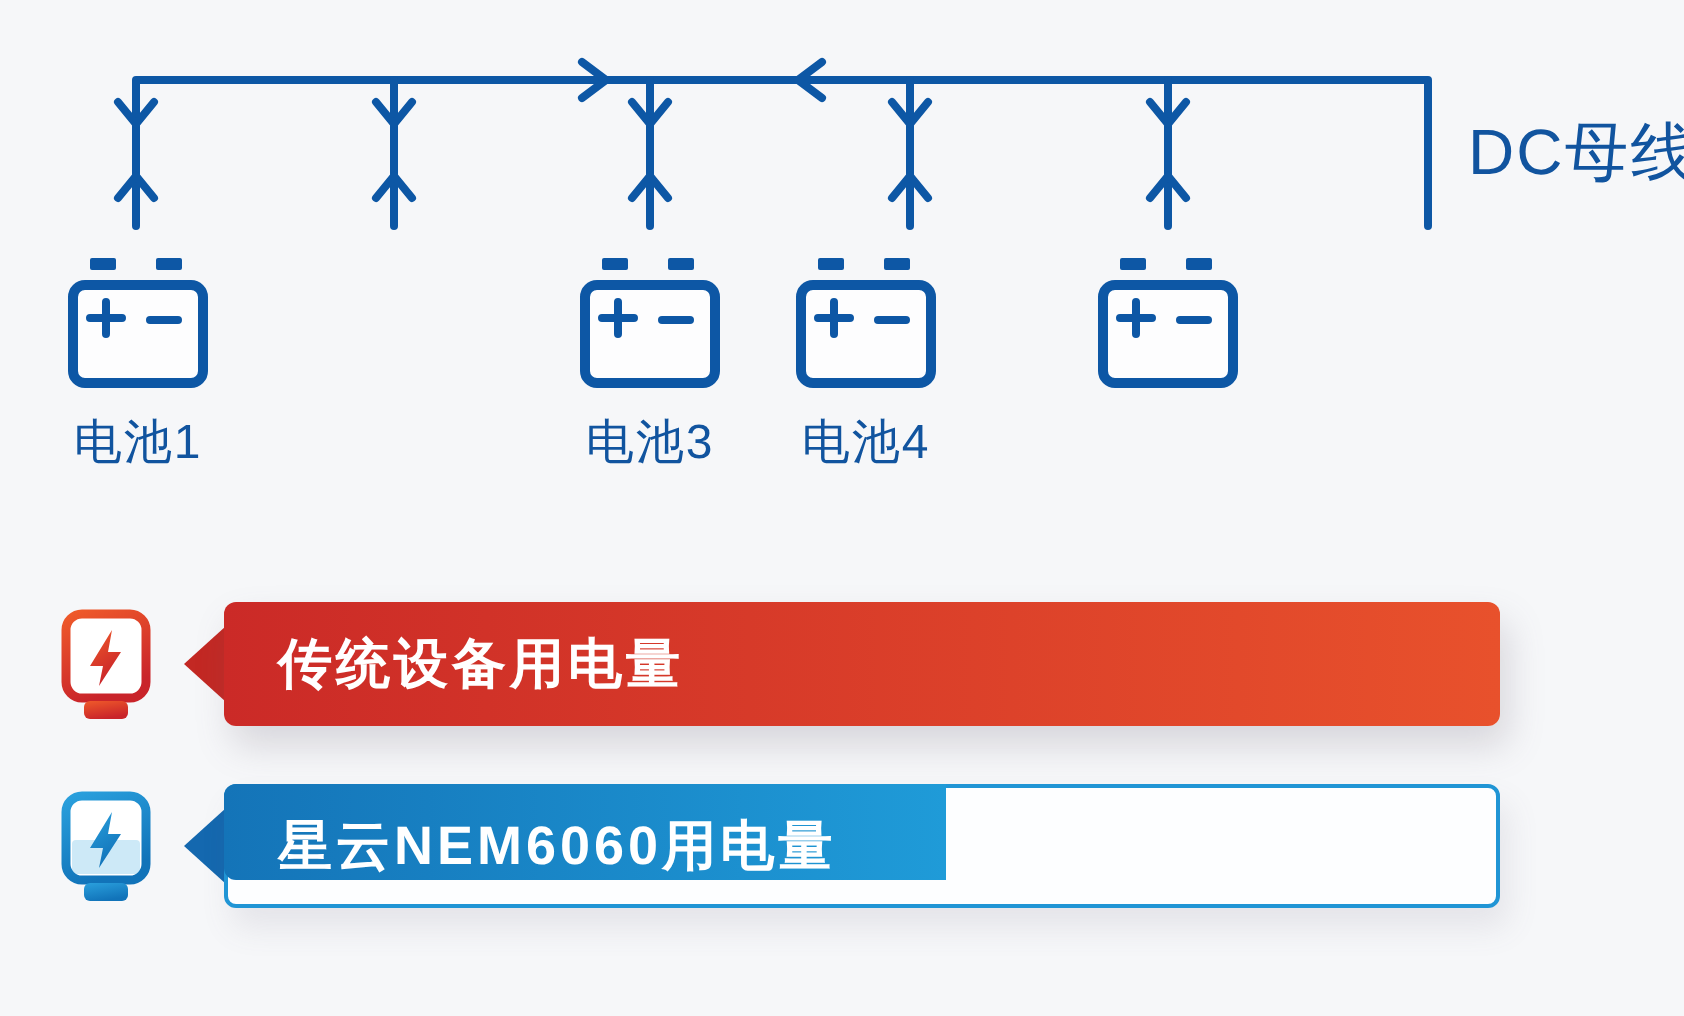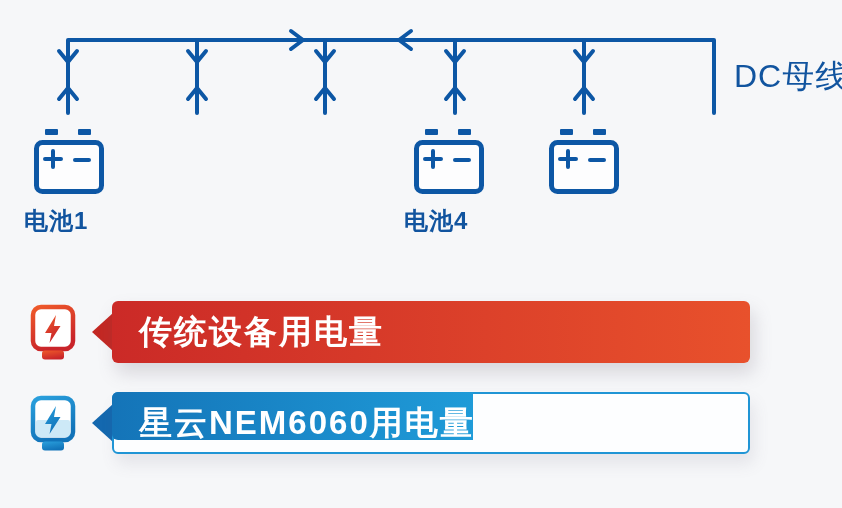--- a/index.html
+++ b/index.html
@@ -14,21 +14,21 @@
     overflow:hidden;
   }
   
   .wiring{position:absolute;left:0;top:0;}
   .bus-label{
     position:absolute;left:734px;top:55px;
     font-size:32px;color:#11549f;letter-spacing:1px;
     white-space:nowrap;
   }
   .battery{
-    position:absolute;top:129px;width:90px;font-weight:bold;
+    position:absolute;top:129px;width:90px;text-align:center;
   }
   .bat-svg{display:block;margin:0 auto;width:72px;height:68px;}
   .bat-label{
     margin-top:8px;font-size:24px;color:#11549f;letter-spacing:1px;
     white-space:nowrap;
   }
   
   .meter-icon{position:absolute;left:30px;width:46px;height:58px;}
   .meter-icon.red{top:304px;}
   .meter-icon.blue{top:395px;}
@@ -38,21 +38,21 @@
   }
   .tail.red{top:313px;background:#c32823;}
   .tail.blue{top:404px;background:#1468af;}
   .bar-red{
     position:absolute;left:112px;top:301px;width:638px;height:62px;
     border-radius:6px;
     background:linear-gradient(90deg,#cb2a27,#e8512c);
     box-shadow:4px 10px 18px rgba(110,100,120,.22);
   }
   .bar-text{
-    font-size:33px;font-weight:bold;color:#ffffff;
+    font-size:27px;font-weight:bold;color:#ffffff;
     letter-spacing:2px;line-height:62px;padding-left:27px;
     white-space:nowrap;
   }
   .bar-blue-outline{
     position:absolute;left:112px;top:392px;width:638px;height:62px;
     box-sizing:border-box;
     border:2px solid #2095d5;border-radius:6px;
     background:#fdfeff;
     box-shadow:4px 10px 16px rgba(110,100,120,.12);
   }
@@ -107,21 +107,27 @@
   </svg>
 
   <div class="bus-label">DC母线</div>
 
   <div class="battery" style="left:24px">
     <svg class="bat-svg" viewBox="0 0 72 68">
         <use href="#battery-glyph"></use>
       </svg>
     <div class="bat-label">电池1</div>
   </div>
-  <div class="battery" style="left:404px">
+  <div class="battery" style="left:280px">
+    <svg class="bat-svg" viewBox="0 0 72 68">
+        <use href="#battery-glyph"></use>
+      </svg>
+    <div class="bat-label">电池3</div>
+  </div>
+  <div class="battery" style="left:388px">
     <svg class="bat-svg" viewBox="0 0 72 68">
         <use href="#battery-glyph"></use>
       </svg>
     <div class="bat-label">电池4</div>
   </div>
   <div class="battery" style="left:539px">
     <svg class="bat-svg" viewBox="0 0 72 68">
         <use href="#battery-glyph"></use>
       </svg>
   </div>

